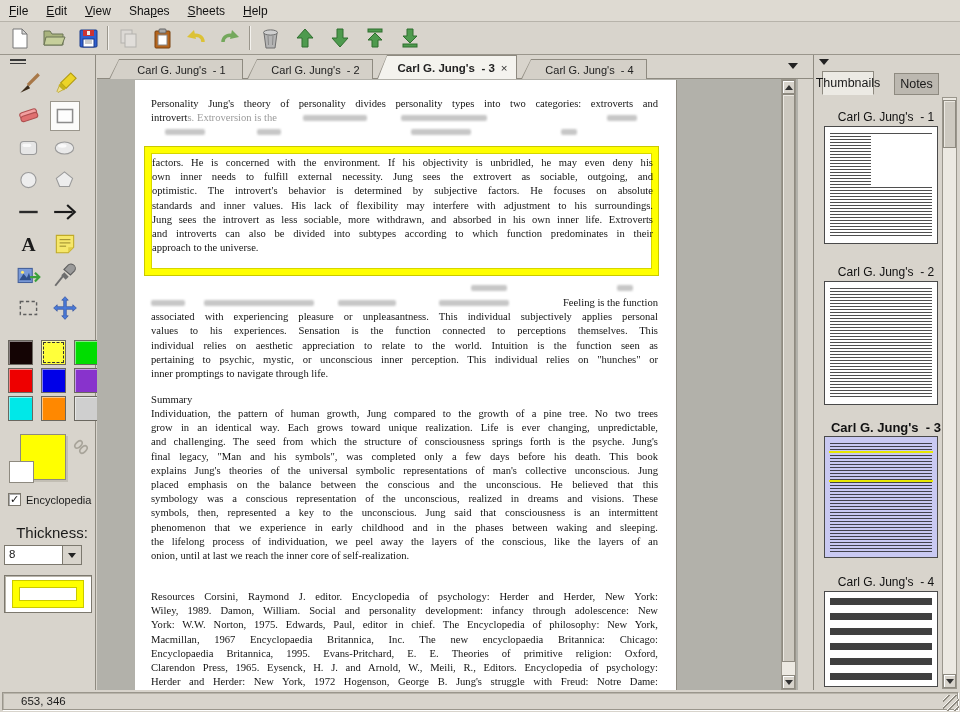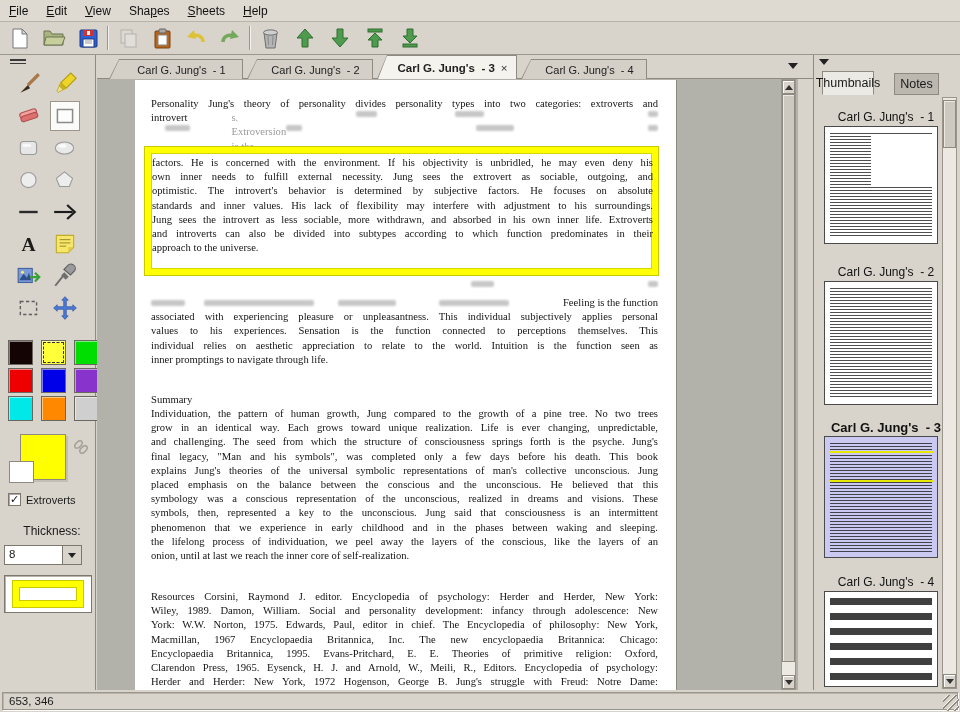--- a/index.html
+++ b/index.html
@@ -28,21 +28,21 @@
   .swatch { position:absolute; width:25px; height:25px; border:1px solid #6a675f;
     box-shadow:inset 1px 1px 0 rgba(255,255,255,.5); }
   .swatch.selected { outline:1px dashed #333; outline-offset:-3px; }
   #fgsq { position:absolute; left:20px; top:434px; width:46px; height:46px; background:#ffff00;
     border:1px solid #8e8a80; box-shadow:2px 2px 0 #c2beb4; }
   #bgsq { position:absolute; left:9px; top:461px; width:25px; height:22px; background:#ffffff; border:1px solid #8e8a80; }
   #transparent-row { position:absolute; left:8px; top:493px; display:flex; align-items:center; }
   #transparent-check { width:13px; height:13px; background:#fff; border:1px solid #7c786e;
     box-shadow:inset 1px 1px 0 #aaa; font-size:11px; line-height:11px; text-align:center; color:#111; }
   #transparent-label { font-size:11px; margin-left:5px; }
-  #thickness-label { position:absolute; left:0; top:524px; width:104px; text-align:center; font-size:12px; }
+  #thickness-label { position:absolute; left:0; top:524px; width:104px; text-align:center; font-size:15px; }
   #thickness-combo { position:absolute; left:4px; top:545px; width:78px; height:20px; display:flex; }
   #thickness-value { flex:1; background:#fff; border:1px solid #7c786e; font-size:11.5px; padding:2px 4px; }
   #thickness-drop { width:19px; background:#d8d4cc; border:1px solid #7c786e; border-left:none;
      display:flex; align-items:center; justify-content:center; }
   .arrow-down-sm { width:0; height:0; border-left:4px solid transparent; border-right:4px solid transparent; border-top:5px solid #222; }
   #style-preview { position:absolute; left:4px; top:575px; width:88px; height:38px; background:#fff;
     border:1px solid #7c786e; box-shadow:inset 1px 1px 0 #b8b4aa; }
   #style-preview .yrect { position:absolute; left:8px; top:5px; width:70px; height:26px;
     border:6px solid #ffff00; box-shadow:0 0 0 1px #c9c900, inset 0 0 0 1px #c9c900; }
   
@@ -58,21 +58,21 @@
   .tab-close { font-weight:normal; margin-left:6px; color:#333; }
   .ws { white-space:pre;margin-left:11px; }
   #tab-overflow-arrow { position:absolute; left:691px; top:8px; }
   .arrow-down-tiny { width:0; height:0; border-left:5px solid transparent; border-right:5px solid transparent; border-top:6px solid #222; }
   
   #docarea { position:absolute; left:97px; top:79px; width:701px; height:611px; background:#b2b1aa; overflow:hidden; }
   #page { position:absolute; left:2px; top:1px; width:542px; height:610px; background:#ffffff; border-right:1px solid #8e8a80;margin-left:36px; }
   .docblock { position:absolute; font-family:"Liberation Serif",serif; font-size:10.6px; line-height:14.2px; color:#141414; }
   .docline { text-align:justify; text-align-last:justify; }
   .docline.last { text-align-last:left; }
-  .cline { display:flex; align-items:flex-start; height:14.2px;gap:44px; }
+  .cline { display:flex; align-items:center; height:14.2px; }
   .faded { filter:blur(.7px); opacity:.45;font-family:Liberation Serif, serif; }
   .sm { display:inline-block; height:6px; background:rgba(70,70,70,.30); filter:blur(1.2px); border-radius:2px; }
   #highlight-box { position:absolute; left:10px; top:67px; width:513px; height:128px;
     border:6px solid #ffff00; box-shadow:0 0 0 1px #c9c900, inset 0 0 0 1px #d6d600; }
   
   .sb-v { position:absolute; background:#ece9e2; border:1px solid #9a968c; }
   .sb-btn { position:absolute; background:#d8d4cc; border:1px solid #8e8a80;
     box-shadow:inset 1px 1px 0 #fff; display:flex; align-items:center; justify-content:center; }
   .sb-thumb { position:absolute; background:#cdc9c0; border:1px solid #8e8a80; box-shadow:inset 1px 1px 0 #ece9e2; }
   .tri-up { width:0; height:0; border-left:4px solid transparent; border-right:4px solid transparent; border-bottom:5px solid #333; }
@@ -95,21 +95,21 @@
   .thumb.sel { background:#c9c9f2; }
   .thumb.big .tx {
     background:repeating-linear-gradient(180deg, rgba(30,30,30,.85) 0 7px, transparent 7px 15px);
     filter:blur(.6px); }
   .yline { position:absolute; left:4px; right:4px; height:2px; background:#e8e800; }
   .wpatch { position:absolute; background:#fff; }
   
   #statusbar { position:absolute; left:0; top:690px; width:960px; height:22px; background:#d8d4cc; }
   #status-field { position:absolute; left:2px; top:2px; right:2px; bottom:2px;
     border:1px solid #9a968c; box-shadow:inset 1px 1px 0 #b8b4aa, 1px 1px 0 #fff;
-    font-size:11.5px; display:flex; align-items:center; padding-left:6px; }
+    font-size:11.5px; display:flex; align-items:center; padding-left:18px; }
   #grip { position:absolute; right:1px; bottom:1px; width:16px; height:16px;
     background:repeating-linear-gradient(135deg, transparent 0 3px, #f6f4f0 3px 4px, #8e8a80 4px 5px); }
 </style>
 </head>
 <body>
 
 <div id="window">
 
   <div id="menubar">
     <span class="menu-item"><u>F</u>ile</span>
@@ -325,21 +325,21 @@
 
     <div id="fgsq" style="top: 379px; background: rgb(255, 255, 0);"></div>
     <div id="bgsq" style="top: 406px; background: rgb(255, 255, 255);"></div>
     <svg width="18" height="18" viewBox="0 0 18 18" style="position:absolute;left:72px;top:383px">
       <ellipse cx="6.5" cy="6.5" rx="4.4" ry="2.6" transform="rotate(-45 6.5 6.5)" fill="none" stroke="#a8a49a" stroke-width="1.6"></ellipse>
       <ellipse cx="11.5" cy="11.5" rx="4.4" ry="2.6" transform="rotate(-45 11.5 11.5)" fill="none" stroke="#a8a49a" stroke-width="1.6"></ellipse>
     </svg>
 
     <div id="transparent-row" style="top:438px">
       <div id="transparent-check">✓</div>
-      <span id="transparent-label">Extroverts</span>
+      <span id="transparent-label">Encyclopedia</span>
     </div>
 
     <div id="thickness-label" style="top:469px">Thickness:</div>
     <div id="thickness-combo" style="top:490px">
       <div id="thickness-value">8</div>
       <div id="thickness-drop">
           <div class="arrow-down-sm"></div>
         </div>
     </div>
 
@@ -427,20 +427,21 @@
             <span class="sm" style="width:110px;margin-left:16px"></span>
             <span class="sm" style="width:58px;margin-left:22px"></span>
             <span class="sm" style="width:70px;margin-left:40px"></span>
           </span>
           <span>Feeling is the function</span>
         </div>
         <div>
             <div class="docline">associated with experiencing pleasure or unpleasantness. This individual subjectively applies personal</div>
             <div class="docline">values to his experiences. Sensation is the function connected to perceptions themselves. This</div>
             <div class="docline">individual relies on aesthetic appreciation to relate to the world. Intuition is the function seen as</div>
+            <div class="docline">pertaining to psychic, mystic, or unconscious inner perception. This individual relies on "hunches" or</div>
             <div class="docline last">inner promptings to navigate through life.</div>
           </div>
       </div>
 
       <div class="docblock" style="left:16px;top:313px;width:507px">
         <div>Summary</div>
       </div>
       <div class="docblock" style="left:16px;top:327px;width:507px">
         <div>
             <div class="docline">Individuation, the pattern of human growth, Jung compared to the growth of a pine tree. No two trees</div>

